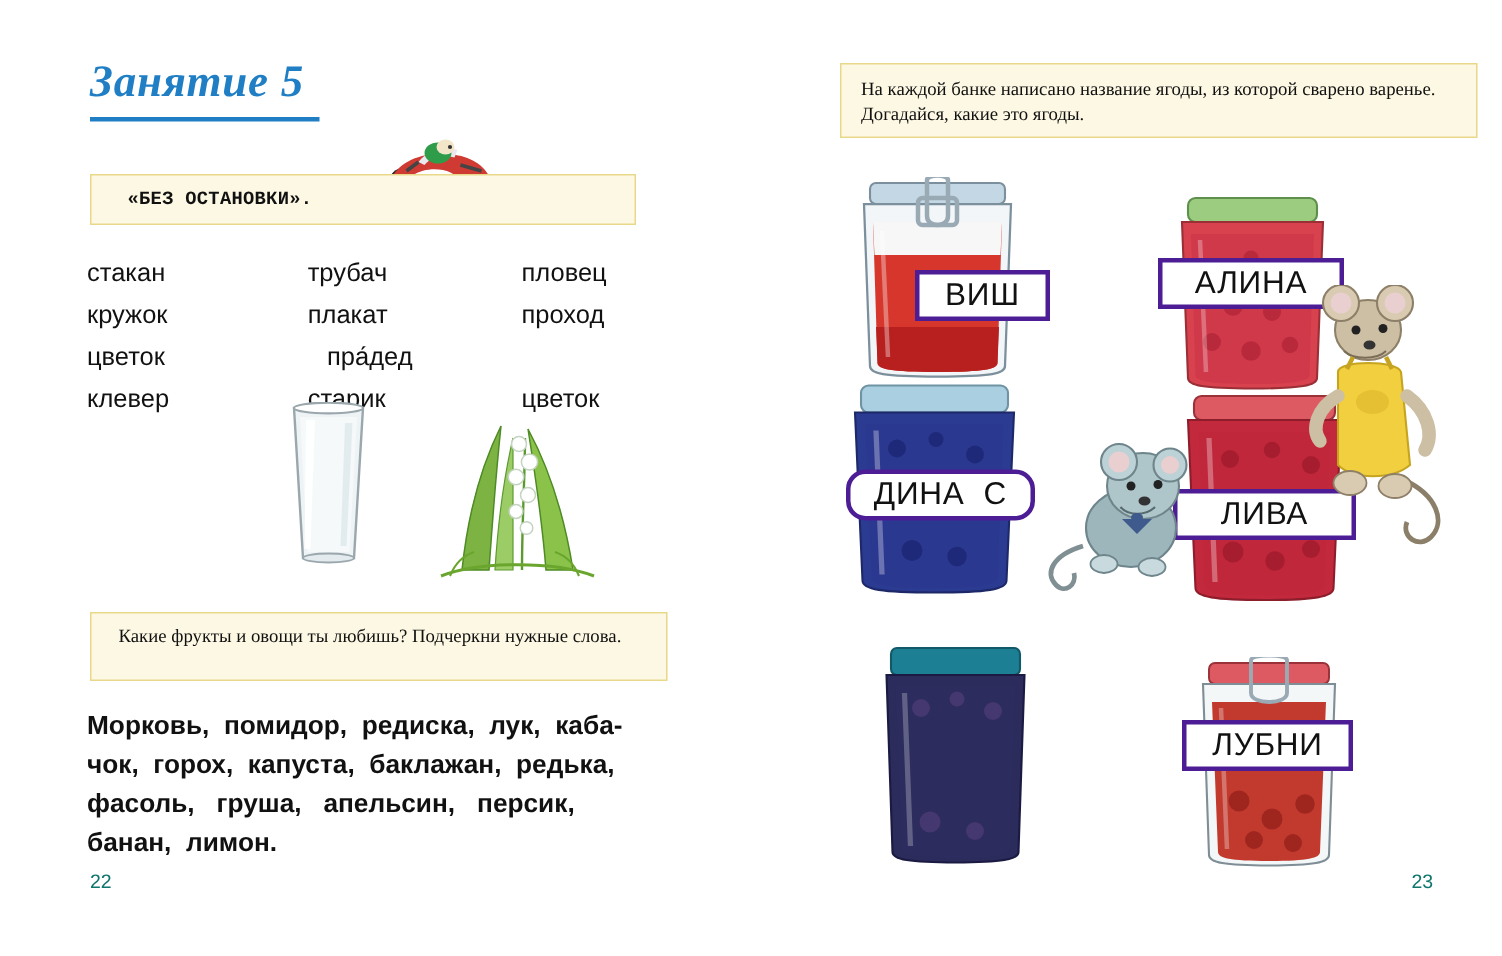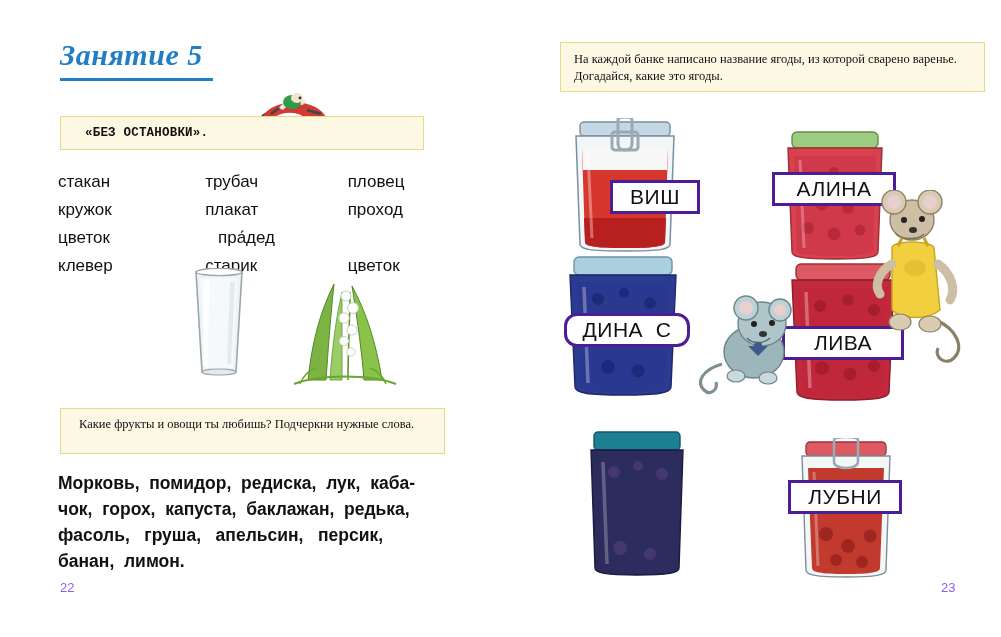--- a/index.html
+++ b/index.html
@@ -111,21 +111,21 @@
     width: 405px;
     font-size: 17.5px;
     line-height: 26px;
     color: #111;
     text-align: justify;
   }
   .veg-text div { white-space: pre; font-weight: bold; }
   .page-num {
     position: absolute;
     font-size: 13px;
-    color: #8b5cf6;
+    color: #0f766e;
     font-family: "Liberation Sans", sans-serif;
   }
   .pn-left { left: 60px; top: 580px; }
 
   
   .right-page {
     position: absolute;
     left: 500px; top: 0;
     width: 501px; height: 637px;
   }

